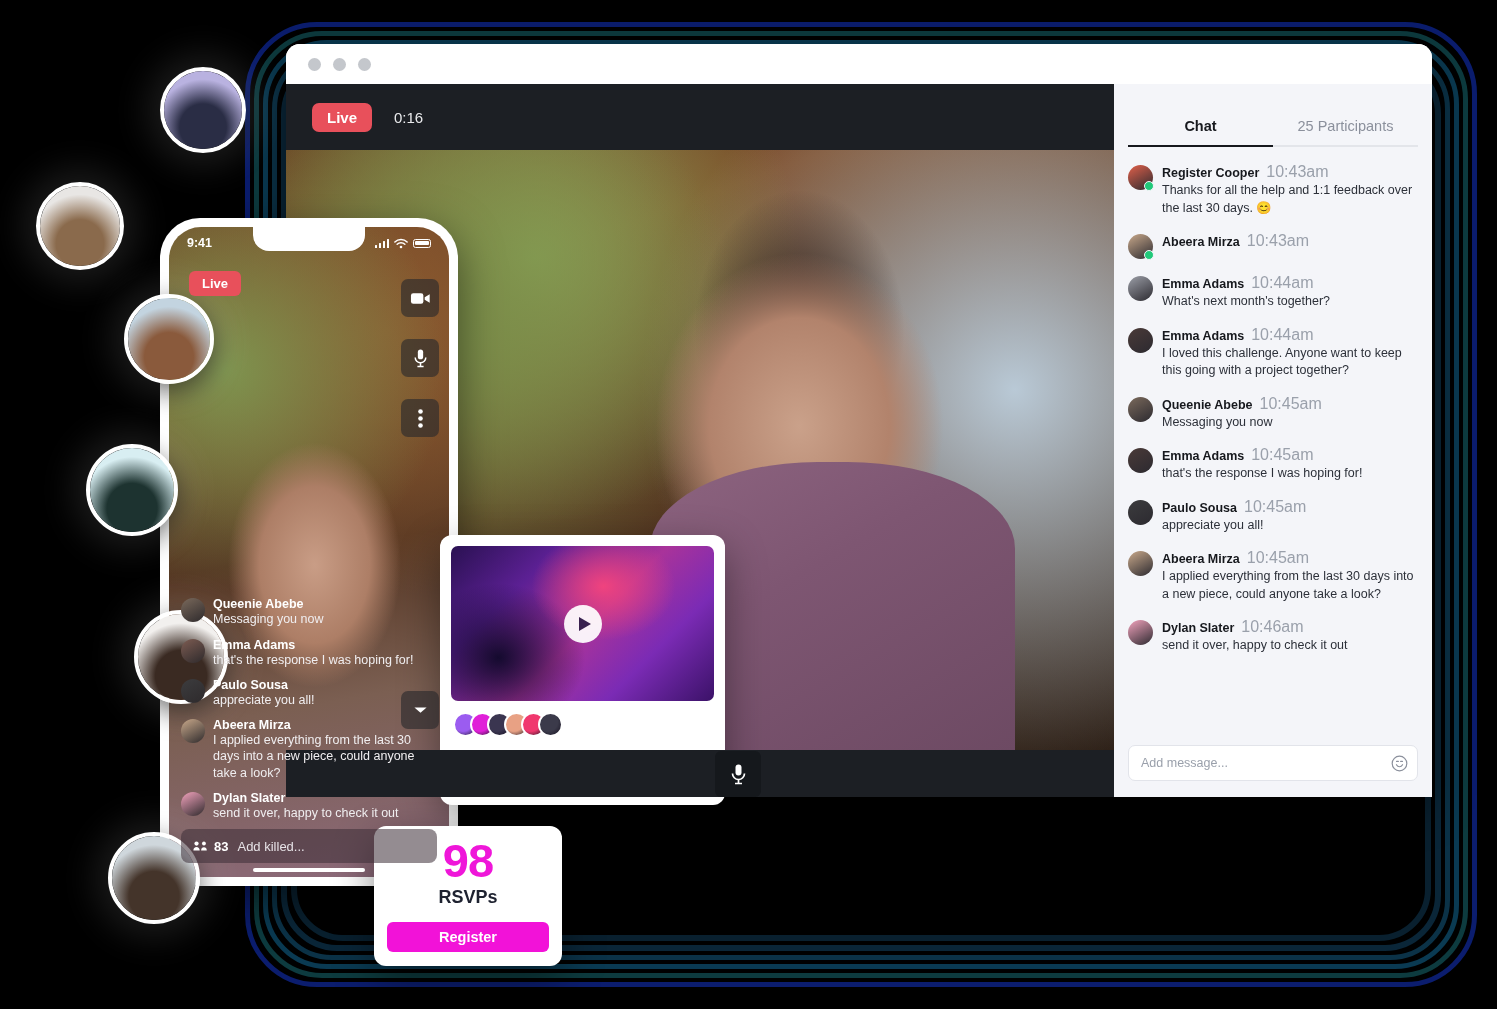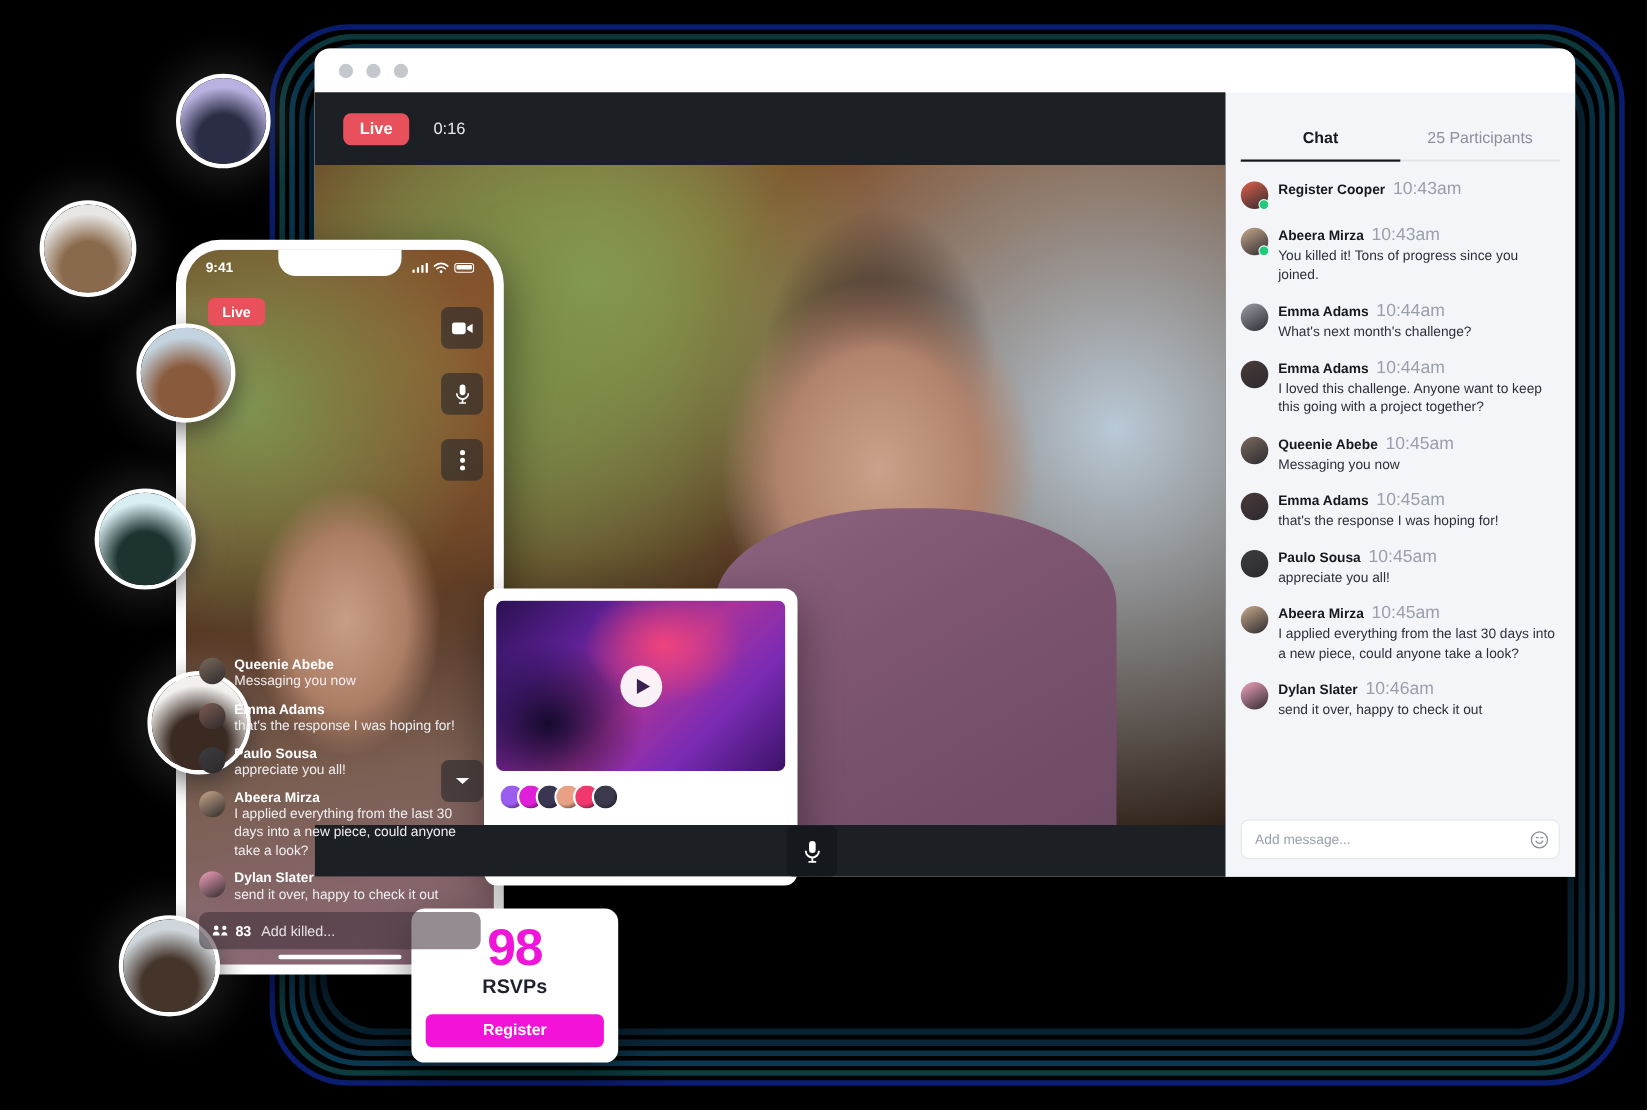--- a/index.html
+++ b/index.html
@@ -247,40 +247,40 @@
         <div class="tabline"></div>
 
         <div id="msgs">
             <div class="msg">
               <span class="mav online" style="background:linear-gradient(150deg,#e2604a,#2c2a30)"></span>
               <div class="mbody">
                 <div class="mhead">
                   <span class="mname">Register Cooper</span>
                   <span class="mtime">10:43am</span>
                 </div>
+                <div class="mtext">Thanks for all the help and 1:1 feedback over the last 30 days. 😊</div>
               </div>
             </div>
             <div class="msg">
               <span class="mav online" style="background:linear-gradient(150deg,#c9a98b,#2c2a30)"></span>
               <div class="mbody">
                 <div class="mhead">
                   <span class="mname">Abeera Mirza</span>
                   <span class="mtime">10:43am</span>
                 </div>
-                <div class="mtext">You killed it! Tons of progress since you joined.</div>
               </div>
             </div>
             <div class="msg">
               <span class="mav" style="background:linear-gradient(150deg,#9c9fa8,#2c2a30)"></span>
               <div class="mbody">
                 <div class="mhead">
                   <span class="mname">Emma Adams</span>
                   <span class="mtime">10:44am</span>
                 </div>
-                <div class="mtext">What's next month's challenge?</div>
+                <div class="mtext">What's next month's together?</div>
               </div>
             </div>
             <div class="msg">
               <span class="mav" style="background:linear-gradient(150deg,#4a3a38,#2c2a30)"></span>
               <div class="mbody">
                 <div class="mhead">
                   <span class="mname">Emma Adams</span>
                   <span class="mtime">10:44am</span>
                 </div>
                 <div class="mtext">I loved this challenge. Anyone want to keep this going with a project together?</div>

